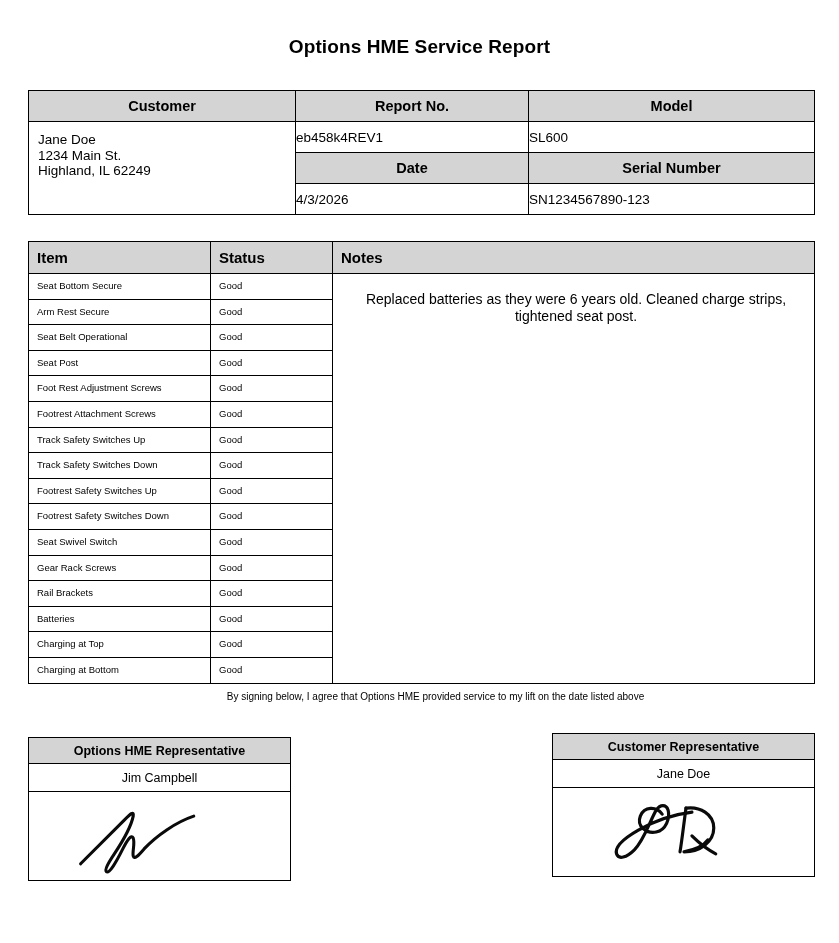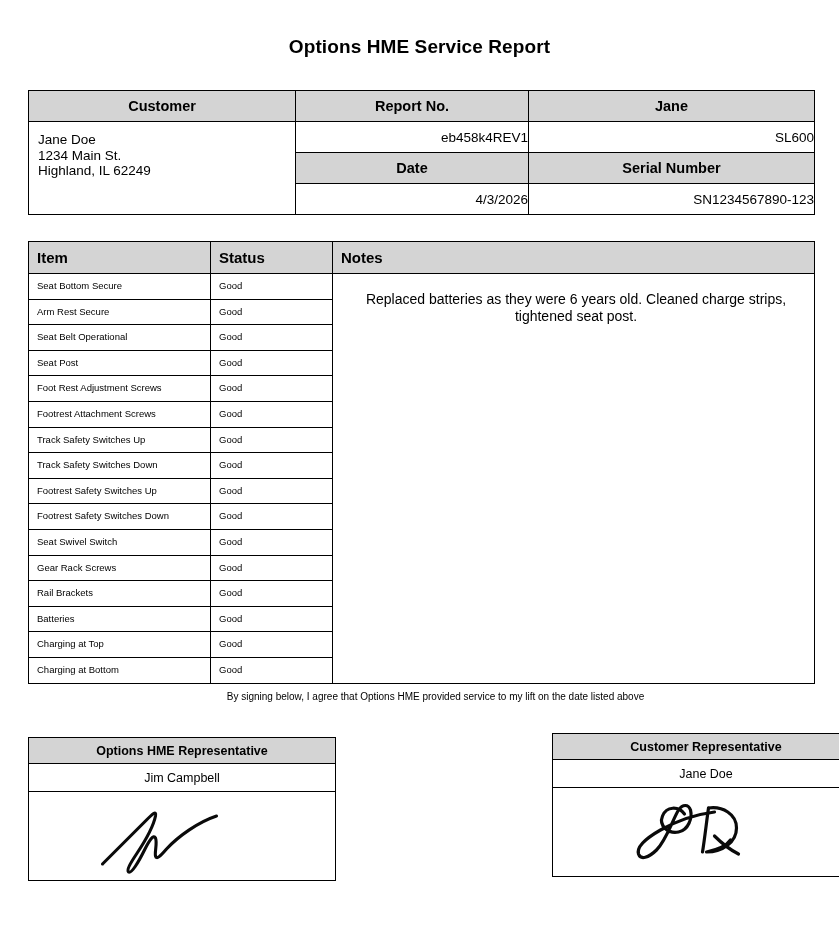--- a/index.html
+++ b/index.html
@@ -61,21 +61,21 @@
   .info-table .col-customer { width: 267px; }
   .info-table .col-mid      { width: 233px; }
   .info-table .col-right    { width: 286px; }
 
   .info-table .hdr {
     height: 30px;
     font-size: 14.5px;
   }
   .info-table .val {
     height: 30px;
-    text-align: right;
+    text-align: left;
     font-size: 13.5px;
   }
   .customer-cell {
     vertical-align: top;
     padding: 10px 0 0 9px;
     font-size: 13.5px;
     line-height: 15.5px;
     text-align: left;
   }
   .customer-cell div { white-space: nowrap; }
@@ -121,21 +121,21 @@
     top: 691px;
     width: 839px;
     text-align: center;
     font-size: 10px;
     margin-left: 16px;
   }
 
   
   .sig-table {
     position: absolute;
-    width: 308px;
+    width: 263px;
   }
   .sig-left  { left: 28px;  top: 737px; }
   .sig-right { left: 552px; top: 733px; }
 
   .sig-table .hdr {
     height: 25px;
     font-size: 12.5px;
   }
   .sig-table .sig-name {
     height: 27px;
@@ -164,21 +164,21 @@
   <table class="info-table">
     <colgroup>
       <col class="col-customer">
       <col class="col-mid">
       <col class="col-right">
     </colgroup>
     <tbody>
       <tr>
         <td class="hdr">Customer</td>
         <td class="hdr">Report No.</td>
-        <td class="hdr">Jane</td>
+        <td class="hdr">Model</td>
       </tr>
       <tr>
         <td class="customer-cell" rowspan="3">
           <div>Jane Doe</div>
           <div>1234 Main St.</div>
           <div>Highland, IL 62249</div>
         </td>
         <td class="val">eb458k4REV1</td>
         <td class="val">SL600</td>
       </tr>

